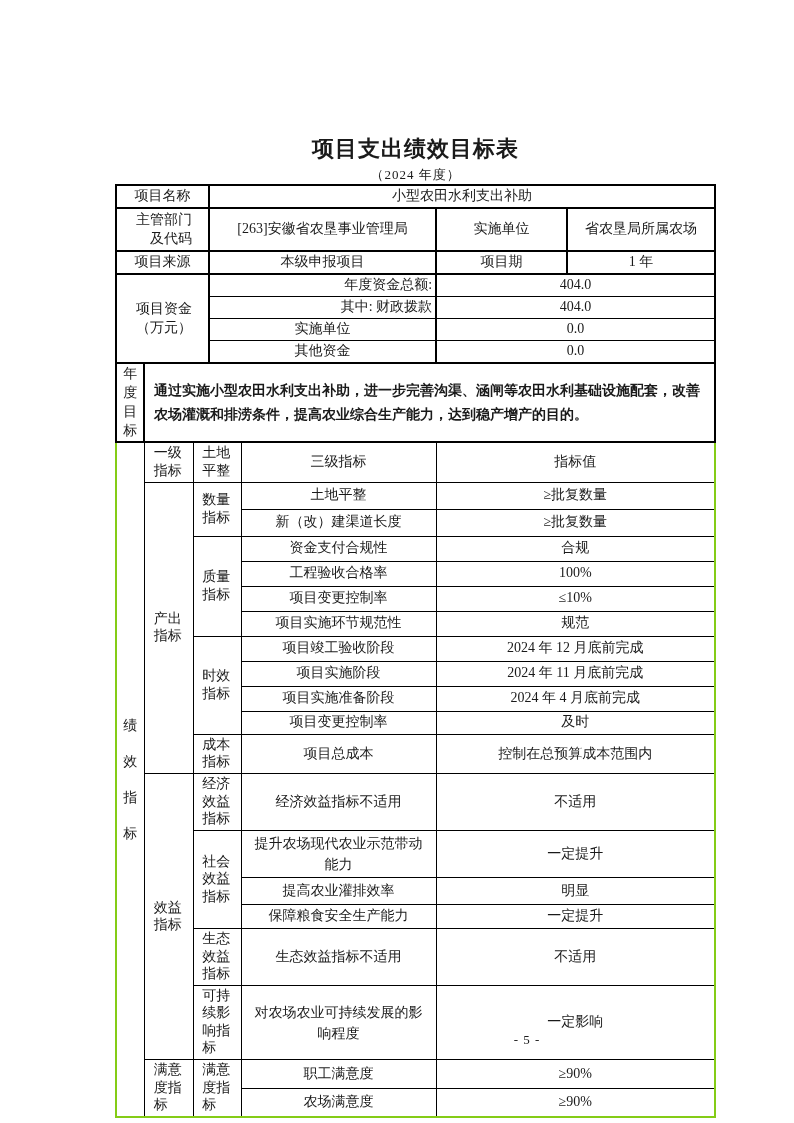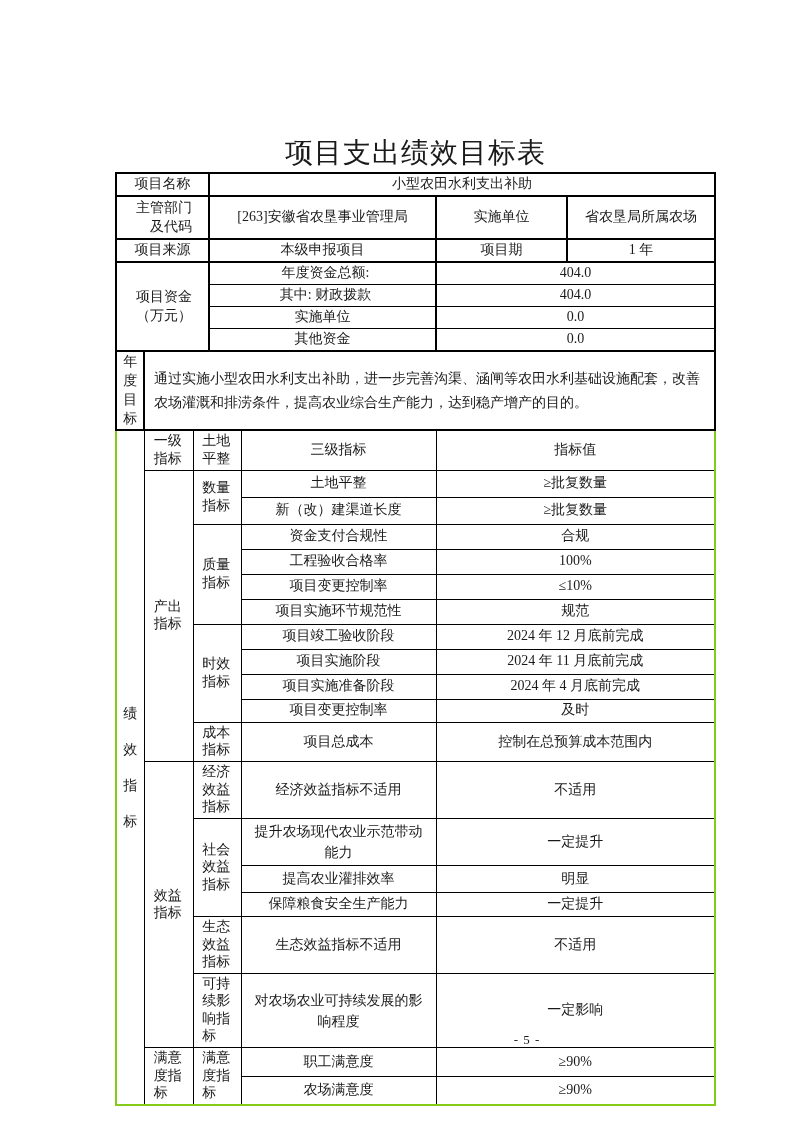--- a/index.html
+++ b/index.html
@@ -1,51 +1,52 @@
 <!DOCTYPE html>
 <html><head>
 <meta charset="utf-8">
 <style>
   * { margin:0; padding:0; box-sizing:border-box; }
   html,body { width:794px; height:1123px; background:#ffffff;
     font-family:"Liberation Serif","DejaVu Serif",serif; color:#1a1a1a; }
   .page { position:relative; width:794px; height:1123px; background:#fff; overflow:hidden; }
   .sheet { position:absolute; left:115px; top:0; width:601px; }
-  .doc-title { margin-top:134px; text-align:center; font-size:28px; font-weight:normal; letter-spacing:1px; }
+  .doc-title { margin-top:134px; text-align:center; font-size:22px; font-weight:bold; letter-spacing:1px; }
   .doc-subtitle { margin-top:2px; text-align:center; font-size:13px; letter-spacing:1px; }
   table.main { border-collapse:collapse; table-layout:fixed; width:601px; 
     border:2px solid #84cc16; }
   td { border:1px solid #000; text-align:center; vertical-align:middle;
        font-size:14px; padding:1px 3px; line-height:1.35; overflow:hidden; }
   
   tr.sa > td { border-width:2px; }
   tr.fund1 > td { border-width:2px 2px 1px 2px; }
   tr.fund > td { border-width:1px 2px; }
   td.goal-label { border-width:2px 1px 2px 2px; }
-  td.goal-cell { border-width:2px 2px 2px 1px; text-align:left; padding:6px 9px; line-height:1.7; }
-  td.al { text-align:center; padding-left:9px; }
+  td.goal-cell { border-width:2px 2px 2px 1px; text-align:left; padding:6px 9px; line-height:1.7;font-weight:bold; }
+  td.al { text-align:right; padding-left:9px; }
   
   .w1 { display:inline-block; width:1.05em; word-break:break-all; line-height:1.35; text-align:right; }
   .w1s { display:inline-block; width:1.05em; word-break:break-all; line-height:2.55; text-align:center; }
   .w2 { display:inline-block; width:2.1em; word-break:break-all; line-height:1.25; text-align:left; }
   .w4 { display:inline-block; width:4.2em; word-break:break-all; line-height:1.4; text-align:right; }
   .w12 { display:inline-block; max-width:12.3em; word-break:break-all; line-height:1.5; text-align:center; }
   
   .h20{height:20px}.h35{height:35px}.h22{height:22px}.h21{height:21px}.h62{height:62px}
   .h38{height:38px}.h27{height:27px}.h25{height:25px}.h23{height:23px}.h33{height:33px}
   .h45{height:45px}.h47{height:47px}.h24{height:24px}.h42{height:42px}.h52{height:52px}
   .page-number { position:absolute; top:1032px; left:0; width:100%; text-align:center;
     font-size:13px; letter-spacing:1px; text-indent:260px; }
 </style>
 </head>
 <body>
 
 <div class="page">
   <div class="sheet">
     <div class="doc-title">项目支出绩效目标表</div>
+    <div class="doc-subtitle">（2024 年度）</div>
 
     <table class="main">
       <colgroup>
         <col style="width:28px">
           <col style="width:49px">
           <col style="width:16px">
         <col style="width:32px">
           <col style="width:195px">
           <col style="width:131px">
           <col style="width:148px">

